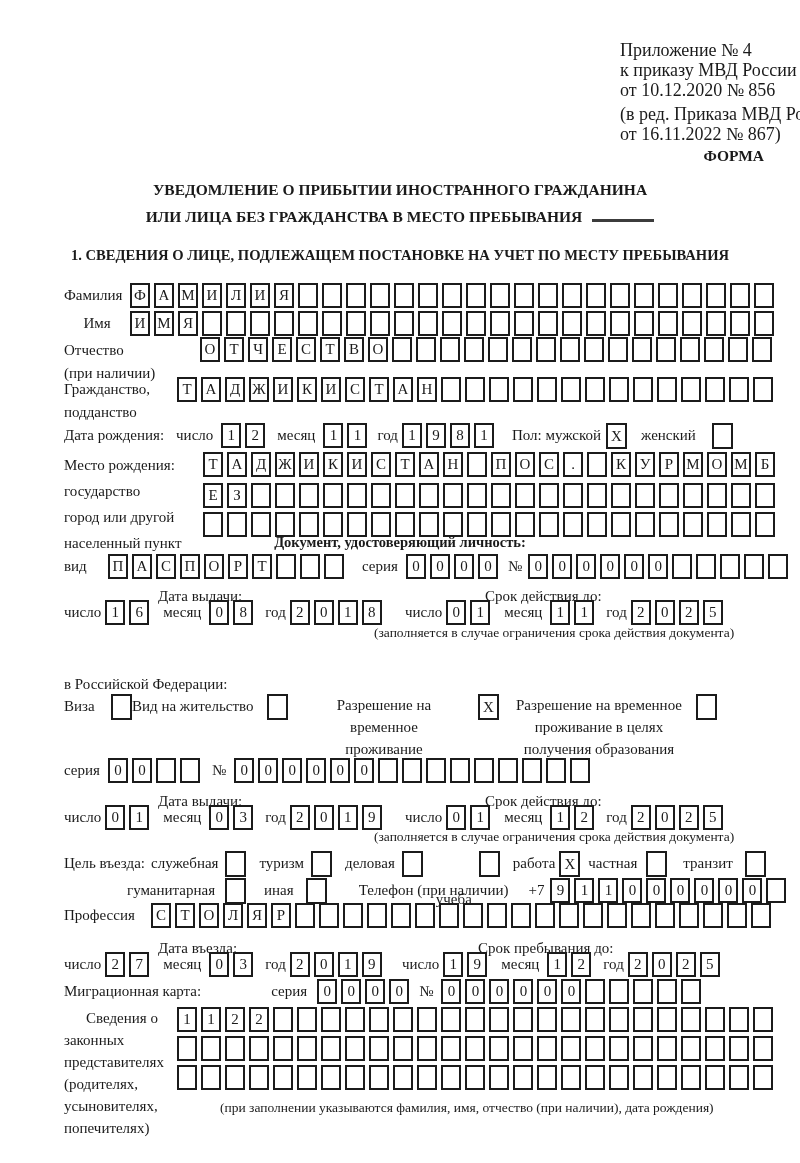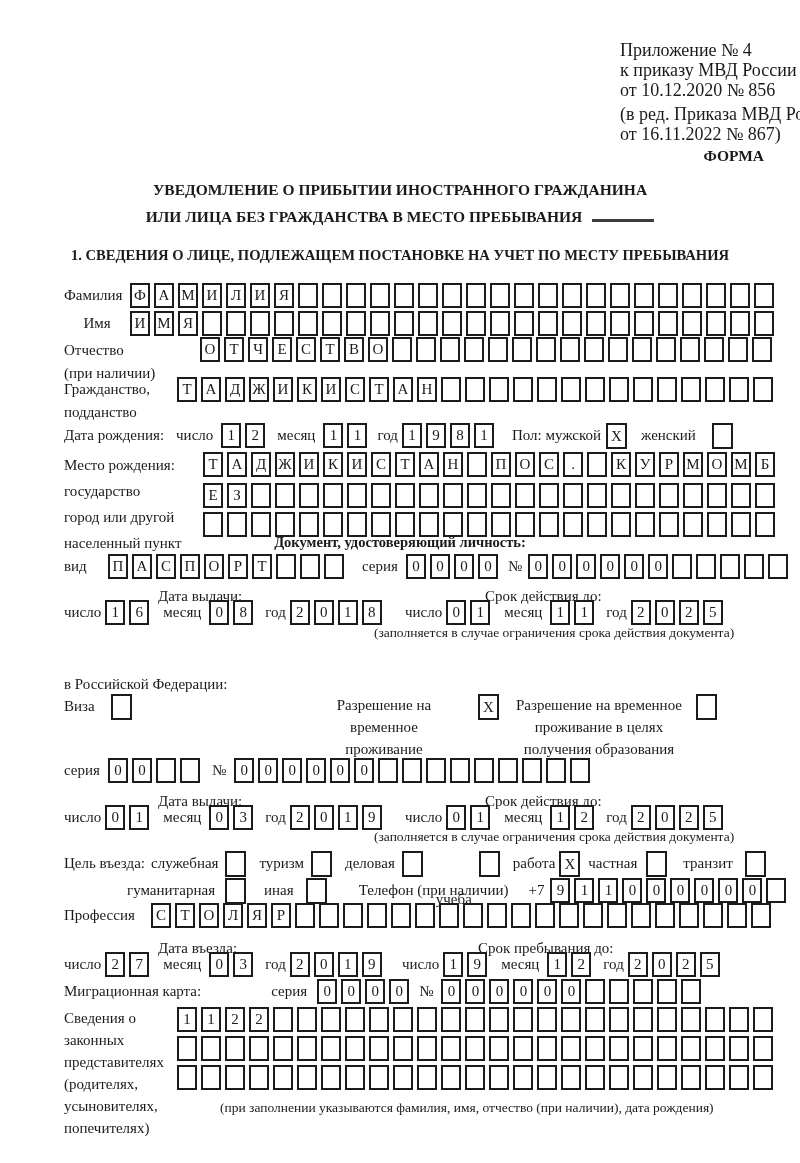--- a/index.html
+++ b/index.html
@@ -368,20 +368,26 @@
   <div class="abs note" style="top:625px;left:374px;">(заполняется в случае ограничения срока действия документа)</div>
 
   <div class="abs lbl" style="top:672px;left:64px;">в Российской Федерации:</div>
 
   <div class="abs row" style="top:694px;left:64px;">
     <span class="lbl" style="margin-right:16px;">Виза</span>
     <span class="cbox">
         <span class="cell"></span>
       </span>
   </div>
+  <div class="abs row" style="top:694px;left:132px;">
+    <span class="lbl" style="margin-right:14px;">Вид на жительство</span>
+    <span class="cbox">
+        <span class="cell"></span>
+      </span>
+  </div>
   <div class="abs row" style="top:694px;left:302px;">
     <span class="mlabel" style="width:164px;margin-right:12px;">
       <span>Разрешение на временное</span><br>
       <span>проживание</span>
     </span>
     <span class="cbox">
         <span class="cell">X</span>
       </span>
   </div>
   <div class="abs row" style="top:694px;left:516px;">
@@ -616,21 +622,21 @@
         <span class="cell">0</span>
         <span class="cell"></span>
         <span class="cell"></span>
         <span class="cell"></span>
         <span class="cell"></span>
         <span class="cell"></span>
       </span>
   </div>
 
   <div class="abs" style="top:1007px;left:64px;">
-    <div class="lbl" style="line-height:22px;">Сведения о</div>
+    <div class="lbl" style="line-height:22px;margin-left:22px;">Сведения о</div>
     <div class="lbl" style="line-height:22px;">законных</div>
     <div class="lbl" style="line-height:22px;">представителях</div>
     <div class="lbl" style="line-height:22px;">(родителях,</div>
     <div class="lbl" style="line-height:22px;">усыновителях,</div>
     <div class="lbl" style="line-height:22px;">попечителях)</div>
   </div>
   <div class="abs cells" style="top:1007px;left:177px;">
       <span class="cell">1</span>
       <span class="cell">1</span>
       <span class="cell">2</span>

